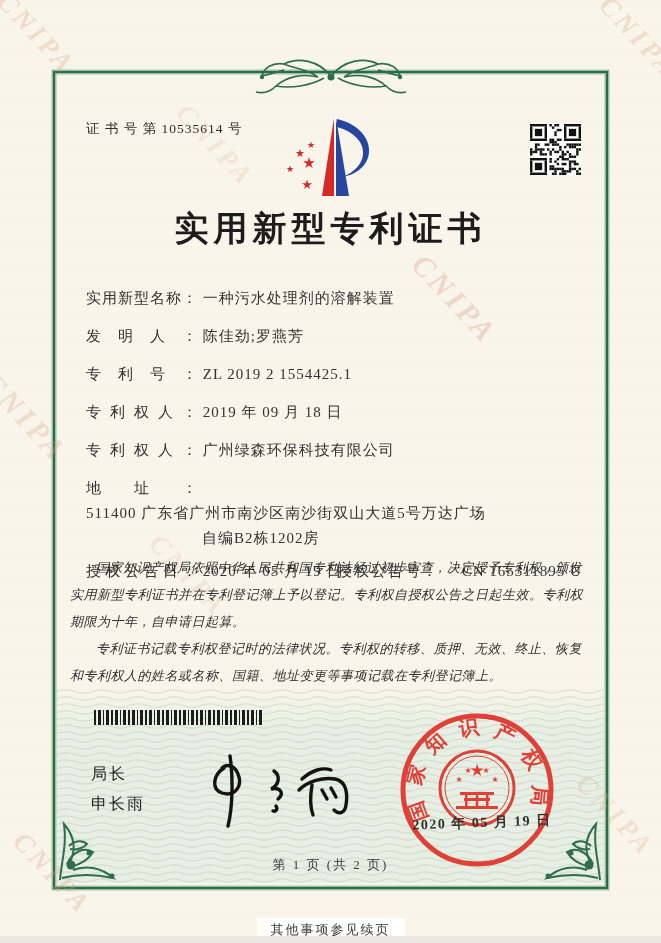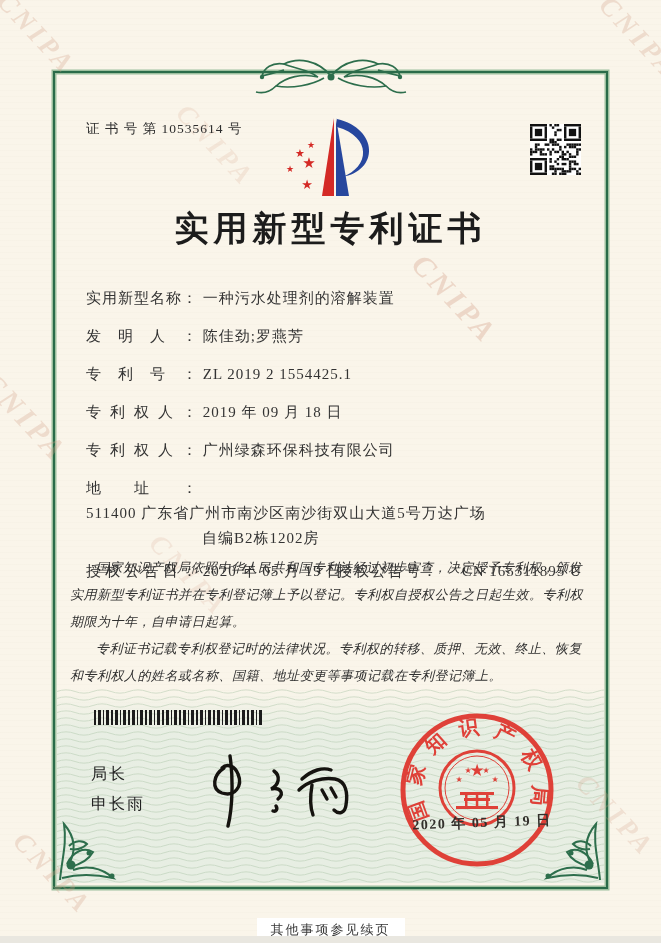--- a/index.html
+++ b/index.html
@@ -360,19 +360,20 @@
         <rect x="63" y="82" width="34" height="3"></rect>
         <rect x="67" y="88" width="26" height="3"></rect>
         <rect x="59" y="96" width="42" height="3"></rect>
         <rect x="68" y="85" width="2.5" height="11"></rect>
         <rect x="78.8" y="85" width="2.5" height="11"></rect>
         <rect x="89" y="85" width="2.5" height="11"></rect>
       </g>
     </svg>
     <div class="seal-date">2020 年 05 月 19 日</div>
 
+    <div class="page-info">第 1 页 (共 2 页)</div>
     <div class="footer-note">
       <span>其他事项参见续页</span>
     </div>
 
   </div>
 
 </div>
 
 </body></html>

